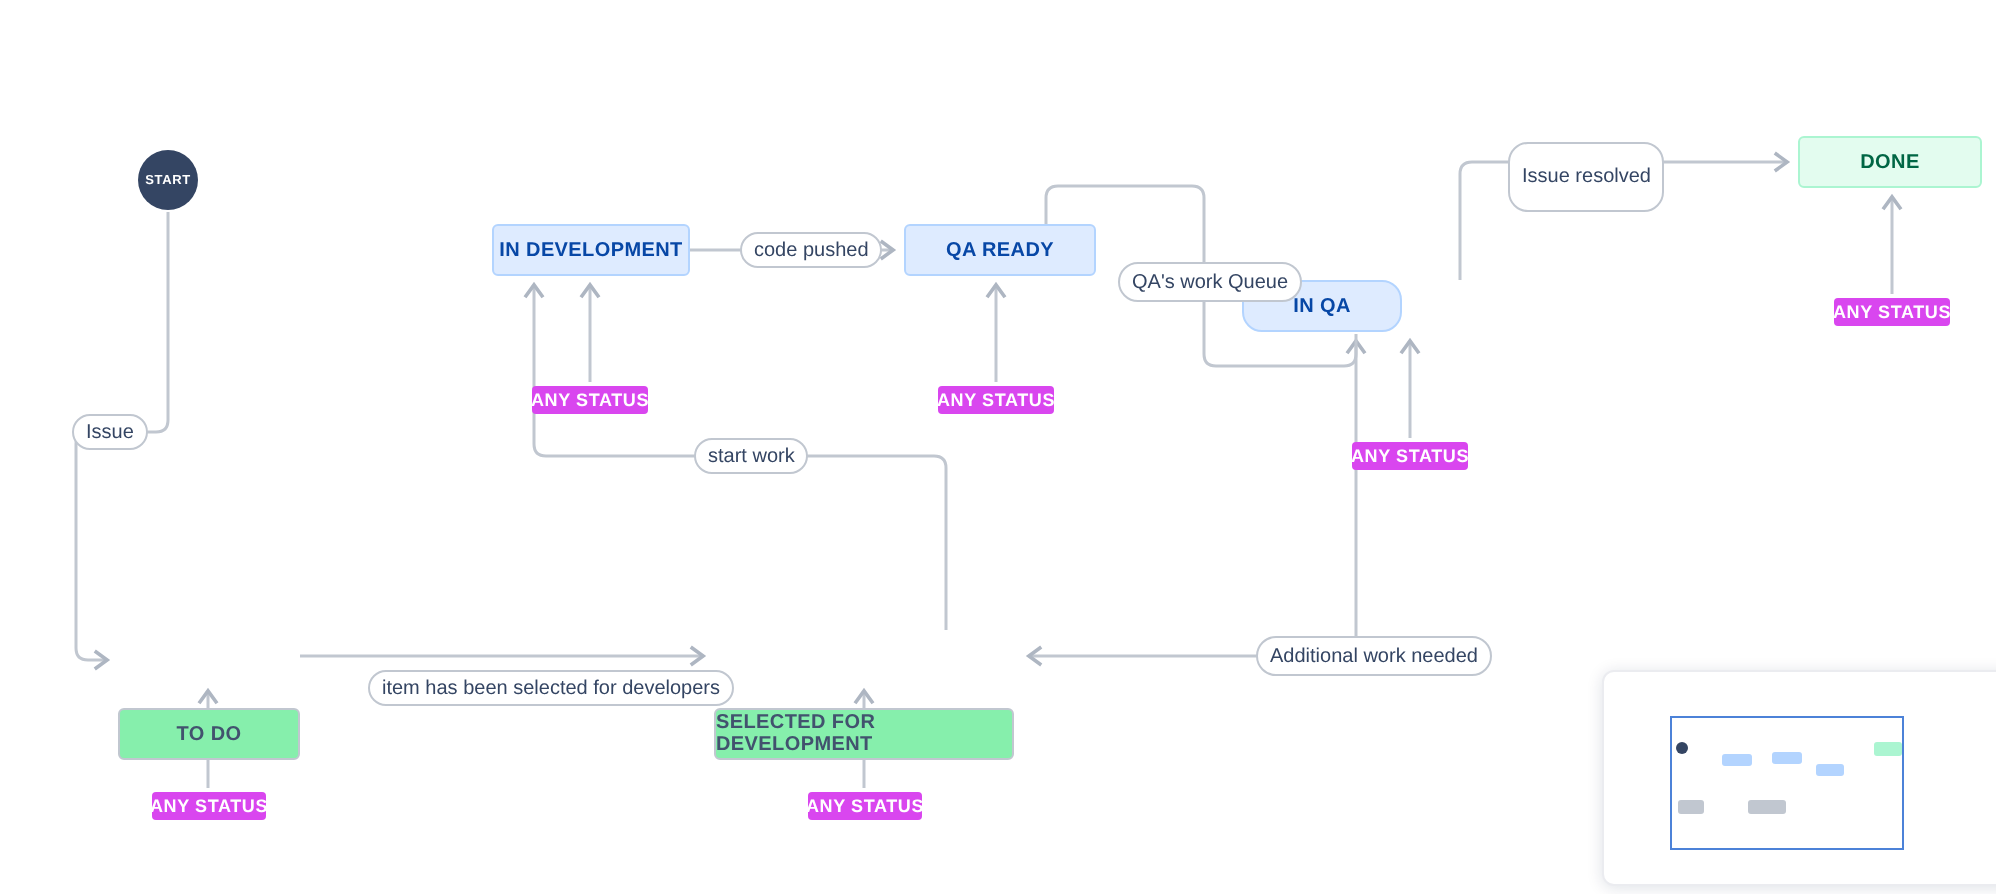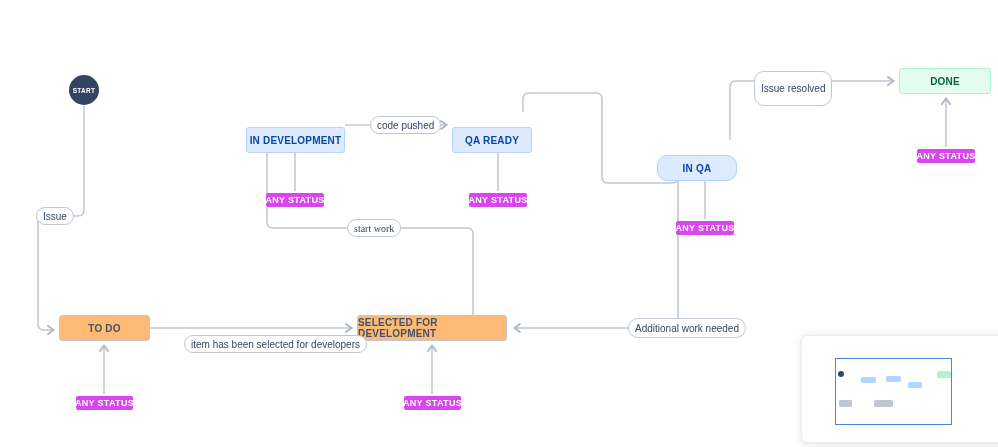--- a/index.html
+++ b/index.html
@@ -8,22 +8,22 @@
     font-family:"Liberation Sans", sans-serif;overflow:hidden;
   }
   #wires{position:absolute;left:0;top:0;width:998px;height:447px;}
 
   .status{
     position:absolute;height:26px;border-radius:3px;border:1.5px solid;
     display:flex;align-items:center;justify-content:center;
     font-size:10px;font-weight:bold;letter-spacing:.2px;cursor:pointer;
     box-sizing:border-box;
   }
-  .status.blue{background:#DEEBFF;border-color:#B3D4FF;color:#0747A6;margin-top:15px;}
-  .status.gray{background:#fdba74;border-color:#C1C7D0;color:#42526E;}
+  .status.blue{background:#DEEBFF;border-color:#B3D4FF;color:#0747A6;}
+  .status.gray{background:#86efac;border-color:#C1C7D0;color:#42526E;margin-top:39px;}
   .status.green{background:#E3FCEF;border-color:#ABF5D1;color:#006644;}
 
   .pill{
     position:absolute;background:#ffffff;border:1px solid #C1C7D0;
     border-radius:10px;color:#344563;font-size:10px;
     display:flex;align-items:center;justify-content:center;
     padding:0 6px;height:18px;white-space:nowrap;box-sizing:border-box;cursor:pointer;
   }
   .badge{
     position:absolute;background:#d946ef;color:#ffffff;border-radius:2px;
@@ -90,28 +90,29 @@
     </g>
   </svg>
 
   <div class="start-node">
     <span>START</span>
   </div>
 
   <div class="status gray" style="left:59px;top:315px;width:91px;">TO DO</div>
   <div class="status gray" style="left:357px;top:315px;width:150px;">SELECTED FOR DEVELOPMENT</div>
   <div class="status blue" style="left:246px;top:112px;width:99px;">IN DEVELOPMENT</div>
-  <div class="status blue" style="left:452px;top:112px;width:80px;">QA READY</div>
-  <div class="status blue" style="left:657px;top:140px;width:80px;border-radius:10px;">IN QA</div>
+  <div class="status blue" style="left:452px;top:112px;width:96px;">QA READY</div>
+  <div class="status blue" style="left:621px;top:140px;width:80px;border-radius:10px;">IN QA</div>
   <div class="status green" style="left:899px;top:68px;width:92px;">DONE</div>
 
   <div class="pill" style="left:36px;top:207px;">Issue</div>
   <div class="pill" style="left:370px;top:116px;">code pushed</div>
+  <div class="pill" style="left:559px;top:131px;height:20px;">QA's work Queue</div>
   <div class="pill" style="left:754px;top:71px;height:35px;">Issue resolved</div>
-  <div class="pill" style="left:347px;top:219px;font-family:Liberation Serif, serif;">start work</div>
+  <div class="pill" style="left:347px;top:219px;">start work</div>
   <div class="pill" style="left:184px;top:319px;margin-top:16px;">item has been selected for developers</div>
   <div class="pill" style="left:628px;top:318px;height:20px;">Additional work needed</div>
 
   <div class="badge" style="left:266px;top:193px;width:58px;">ANY STATUS</div>
   <div class="badge" style="left:469px;top:193px;width:58px;">ANY STATUS</div>
   <div class="badge" style="left:676px;top:221px;width:58px;">ANY STATUS</div>
   <div class="badge" style="left:917px;top:149px;width:58px;">ANY STATUS</div>
   <div class="badge" style="left:76px;top:396px;width:57px;">ANY STATUS</div>
   <div class="badge" style="left:404px;top:396px;width:57px;">ANY STATUS</div>
 

